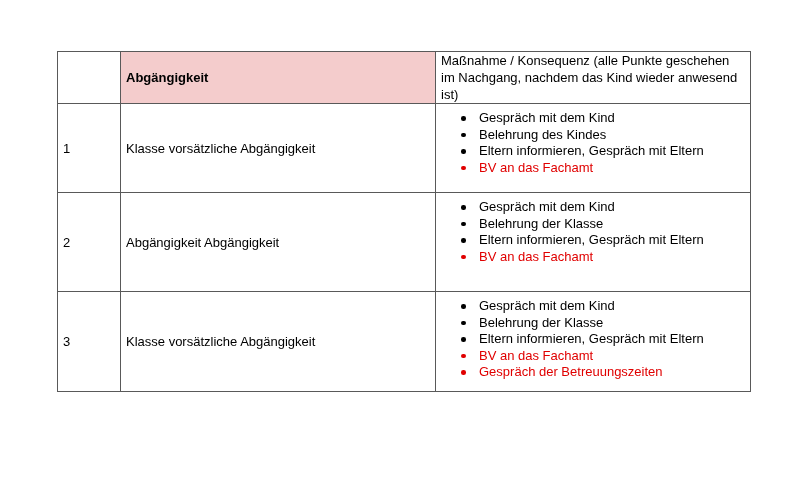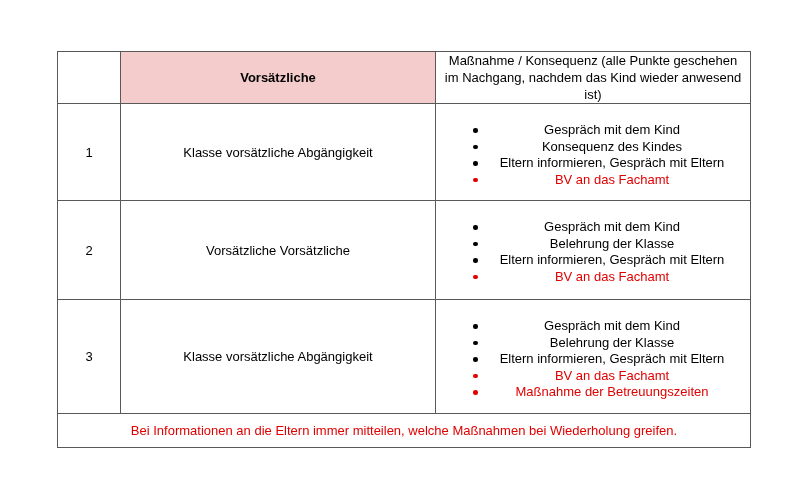--- a/index.html
+++ b/index.html
@@ -26,21 +26,21 @@
     left: 57px;
     top: 51px;
     width: 693px;
     border-collapse: collapse;
     table-layout: fixed;
   }
   .doc-table td, .doc-table th {
     border: 1px solid var(--border);
     font-size: 13px;
     font-weight: normal;
-    text-align: center;
+    text-align: left;
     vertical-align: middle;
     padding: 0 5px;
     overflow: hidden;
   }
   tr.header-row    { height: 39px; }
   tr.row-1         { height: 89px; }
   tr.row-2         { height: 99px; }
   tr.row-3         { height: 100px; }
   tr.footer-row    { height: 34px; }
 
@@ -50,21 +50,21 @@
   }
   th.measures-header {
     line-height: 17px;
   }
   td.measures-cell {
     vertical-align: top;
     padding: 6px 5px 0 5px;
   }
   ul.measures {
     list-style: none;
-    margin: 12px;
+    margin: 0;
     padding: 0;
   }
   li.measure {
     position: relative;
     padding-left: 38px;
     line-height: 16.5px;
   }
   li.measure::before {
     content: "";
     position: absolute;
@@ -83,59 +83,56 @@
 
 <table class="doc-table">
   <colgroup>
     <col style="width:63px">
     <col style="width:315px">
     <col style="width:315px">
   </colgroup>
   <thead>
     <tr class="header-row">
       <th class="number-header"></th>
-      <th class="category-header">Vorsätzliche</th>
+      <th class="category-header">Abgängigkeit</th>
       <th class="measures-header">Maßnahme / Konsequenz (alle Punkte geschehen im Nachgang, nachdem das Kind wieder anwesend ist)</th>
     </tr>
   </thead>
   <tbody>
     <tr class="row-1">
       <td class="number-cell">1</td>
       <td class="category-cell">Klasse vorsätzliche Abgängigkeit</td>
       <td class="measures-cell">
         <ul class="measures">
           <li class="measure">Gespräch mit dem Kind</li>
-          <li class="measure">Konsequenz des Kindes</li>
+          <li class="measure">Belehrung des Kindes</li>
           <li class="measure">Eltern informieren, Gespräch mit Eltern</li>
           <li class="measure red">BV an das Fachamt</li>
         </ul>
       </td>
     </tr>
     <tr class="row-2">
       <td class="number-cell">2</td>
-      <td class="category-cell">Vorsätzliche Vorsätzliche</td>
+      <td class="category-cell">Abgängigkeit Abgängigkeit</td>
       <td class="measures-cell">
         <ul class="measures">
           <li class="measure">Gespräch mit dem Kind</li>
           <li class="measure">Belehrung der Klasse</li>
           <li class="measure">Eltern informieren, Gespräch mit Eltern</li>
           <li class="measure red">BV an das Fachamt</li>
         </ul>
       </td>
     </tr>
     <tr class="row-3">
       <td class="number-cell">3</td>
       <td class="category-cell">Klasse vorsätzliche Abgängigkeit</td>
       <td class="measures-cell">
         <ul class="measures">
           <li class="measure">Gespräch mit dem Kind</li>
           <li class="measure">Belehrung der Klasse</li>
           <li class="measure">Eltern informieren, Gespräch mit Eltern</li>
           <li class="measure red">BV an das Fachamt</li>
-          <li class="measure red">Maßnahme der Betreuungszeiten</li>
+          <li class="measure red">Gespräch der Betreuungszeiten</li>
         </ul>
       </td>
-    </tr>
-    <tr class="footer-row">
-      <td class="footer-cell" colspan="3">Bei Informationen an die Eltern immer mitteilen, welche Maßnahmen bei Wiederholung greifen.</td>
     </tr>
   </tbody>
 </table>
 
 </body></html>

